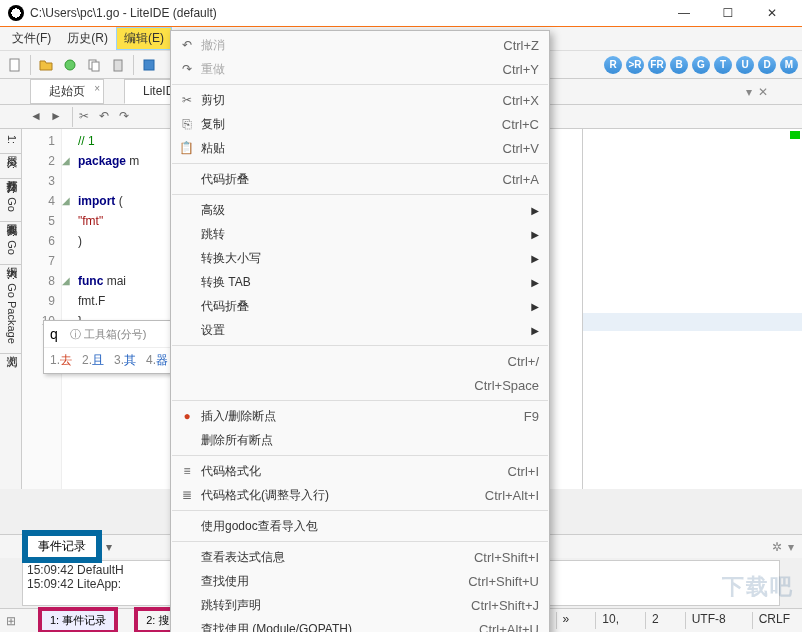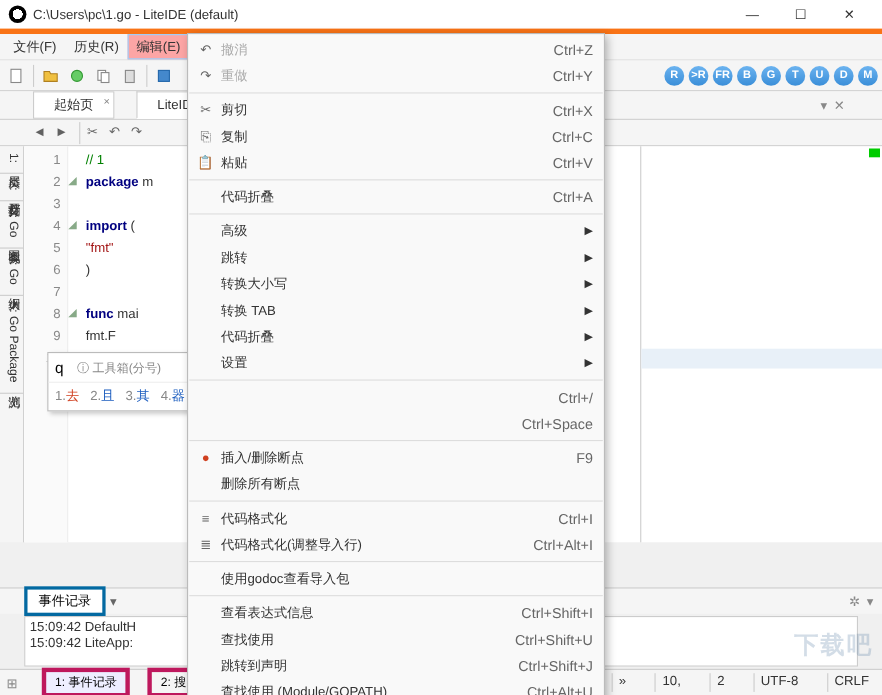--- a/index.html
+++ b/index.html
@@ -1,23 +1,23 @@
 <!DOCTYPE html>
 <html><head>
 <meta charset="utf-8">
 <style>
 * { margin:0; padding:0; box-sizing:border-box; font-family:"Microsoft YaHei",sans-serif; font-size:12px; }
 body { background:#f0f0f0; width:802px; height:632px; overflow:hidden; position:relative; }
-.titlebar { height:18px; background:#fff; display:flex; align-items:center; padding:13px 8px; border-bottom:5px solid #f97316; }
+.titlebar { height:18px; background:#fff; display:flex; align-items:center; padding:13px 8px; border-bottom:1px solid #f97316; }
 .titlebar .icon { width:16px; height:16px; border-radius:50%; background:radial-gradient(circle,#fff 40%,#000 41%); margin-right:6px; }
 .titlebar .title { flex:1; color:#333; }
 .titlebar .wbtn { width:44px; height:28px; display:flex; align-items:center; justify-content:center; color:#333; }
 .menubar { height:24px; background:#f5f5f5; display:flex; padding:0 4px; border-bottom:1px solid #ddd; }
 .menubar .mi { padding:3px 8px; color:#333; }
-.menubar .mi.active { background:#fca5a5; border:1px solid #99d1ff; padding:2px 7px; }
+.menubar .mi.active { background:#fde047; border:1px solid #99d1ff; padding:2px 7px; }
 .toolbar { height:28px; background:#f5f5f5; display:flex; align-items:center; padding:0 4px; gap:2px; border-bottom:1px solid #ccc; }
 .tbtn { width:22px; height:22px; display:flex; align-items:center; justify-content:center; border-radius:2px; }
 .tbtn svg { width:16px; height:16px; }
 .sep { width:1px; height:20px; background:#ccc; margin:0 2px; }
 .right-chips { display:flex; gap:4px; margin-left:auto; }
 .chip { width:18px; height:18px; border-radius:9px; background:linear-gradient(#6bb3f0,#3a8ed8); color:#fff; font-size:10px; font-weight:bold; display:flex; align-items:center; justify-content:center; }
 .tabrow { height:26px; background:#f5f5f5; border-bottom:1px solid #ccc; display:flex; align-items:center; padding:0 30px 0 30px; }
 .tab { padding:3px 18px; border:1px solid #ccc; background:#fff; margin-right:20px; font-size:12px; color:#333; position:relative; }
 .tab.active { border-bottom-color:#fff; }
 .tab .close { position:absolute; right:3px; top:3px; font-size:10px; color:#888; }
@@ -50,21 +50,21 @@
 .popup { position:absolute; left:170px; top:30px; width:380px; background:#f9f9f9; border:1px solid #bbb; box-shadow:3px 3px 8px rgba(0,0,0,.3); z-index:10; padding:2px 0; }
 .pitem { display:flex; align-items:center; height:24px; padding:0 10px 0 6px; color:#333; }
 .pitem.disabled { color:#aaa; }
 .pico { width:20px; display:flex; justify-content:center; color:#666; }
 .plabel { flex:1; padding-left:4px; }
 .psc { color:#666; font-size:13px; }
 .parrow { color:#333; font-size:10px; }
 .psep { height:1px; background:#ddd; margin:3px 1px; }
 .bottom { position:absolute; left:0; right:0; bottom:0; }
 .evrow { height:24px; background:#f5f5f5; border-top:1px solid #ccc; display:flex; align-items:center; padding-left:22px; }
-.evtab { padding:2px 10px; border:3px solid #0369a1; background:#fff; }
+.evtab { padding:2px 10px; border:6px solid #0369a1; background:#fff; }
 .evicons { margin-left:auto; display:flex; gap:6px; padding-right:8px; color:#888; }
 .log { height:46px; background:#fff; border:1px solid #ccc; margin:2px 22px 2px 22px; padding:2px 4px; font-family:Consolas,monospace; font-size:12px; color:#333; overflow:hidden; }
 .status { height:24px; background:#f5f5f5; border-top:1px solid #ccc; display:flex; align-items:center; }
 .status .sbtn { padding:2px 8px; border:4px solid #be185d; background:#eef; margin-left:16px; font-size:11px; }
 .status .sp { margin-left:auto; display:flex; gap:20px; font-size:11px; color:#333; padding-right:6px; }
 .status .cell { border-left:1px solid #ccc; padding:0 6px; }
 .watermark { position:absolute; right:8px; bottom:30px; font-size:22px; color:rgba(80,120,160,.25); font-weight:bold; letter-spacing:2px; pointer-events:none;}
 </style>
 </head>
 <body>

